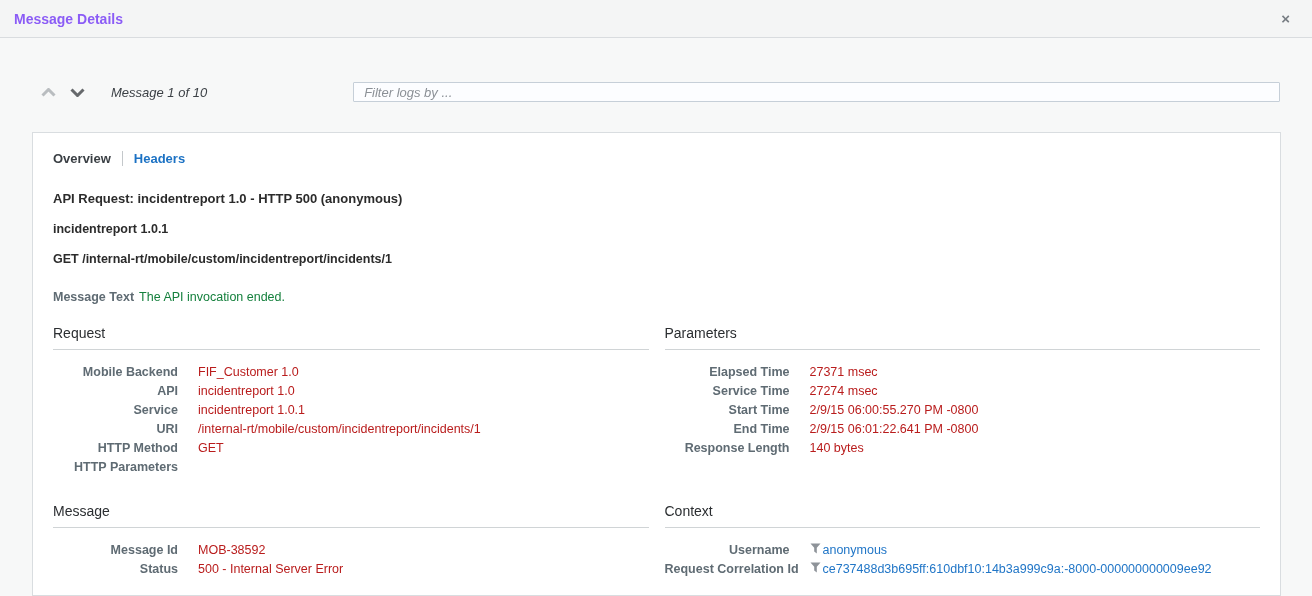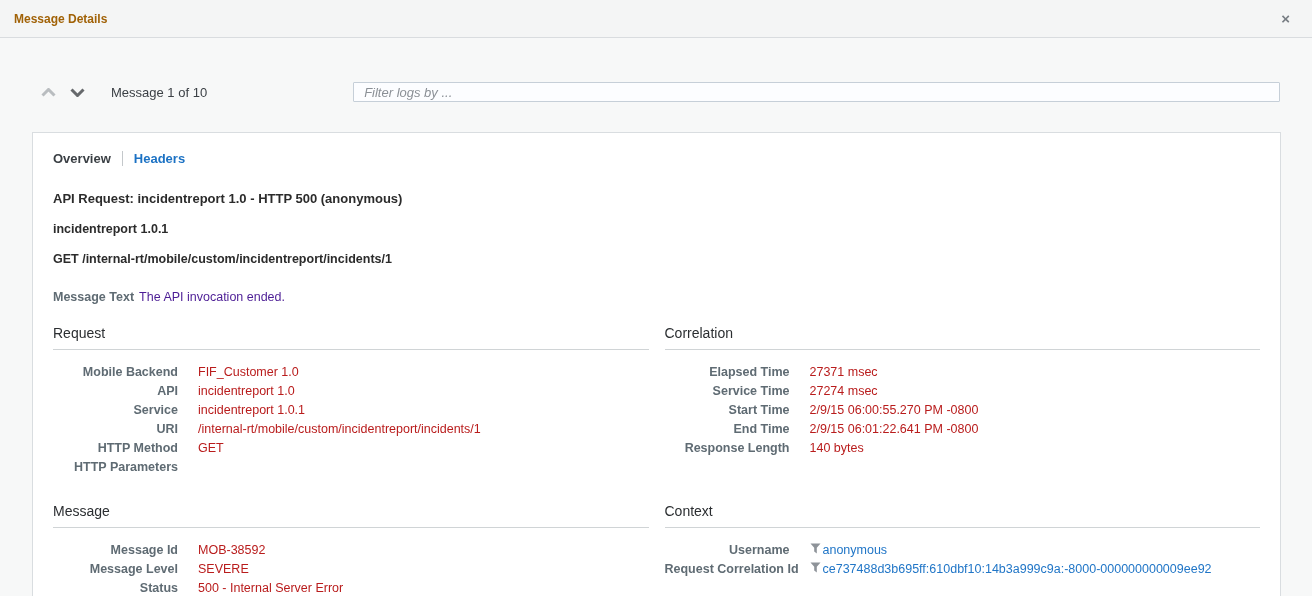--- a/index.html
+++ b/index.html
@@ -11,40 +11,40 @@
     color: #333;
   }
   
   .dlg-header {
     height: 38px;
     background: #f4f5f5;
     border-bottom: 1px solid #d9dcdf;
     display: flex; align-items: center; justify-content: space-between;
     padding: 0 16px 0 14px;
   }
-  .dlg-title { font-size: 12px; font-weight: bold; color: #a16207; }
+  .dlg-title { font-size: 14px; font-weight: bold; color: #8b5cf6; }
   .close-btn {
     font-size: 15px; font-weight: bold; color: #787e84;
     background: none; border: none; cursor: pointer;
     padding: 2px 6px; line-height: 1;
   }
   
   .nav-row {
     display: flex; align-items: center;
     margin-top: 40px;
     padding-left: 38px; padding-right: 32px;
     height: 28px;
   }
   .nav-arrow {
     background: none; border: none; padding: 0; cursor: pointer;
     width: 20px; height: 14px; margin-right: 9px;
     display: inline-flex; align-items: center; justify-content: center;
   }
   .nav-arrow svg { display: block; }
-  .nav-pos { font-size: 13px; color: #3c4146; margin-left: 15px; white-space: nowrap; }
+  .nav-pos { font-size: 13px; color: #3c4146; margin-left: 15px; white-space: nowrap; font-style: italic; }
   .filter-input {
     flex: 1 1 auto;
     margin-left: 146px;
     height: 20px;
     border: 1px solid #c6cfd8;
     background: #fcfdff;
     border-radius: 1px;
     padding: 0 10px;
     font-family: "Liberation Sans", sans-serif;
     font-size: 13px; color: #333;
@@ -60,21 +60,21 @@
   }
   .tabs { display: flex; align-items: center; padding: 0 20px; height: 18px; }
   .tab { font-size: 13px; font-weight: bold; background: none; border: none; padding: 0; cursor: pointer; }
   .tab.active { color: #3a3f44; cursor: default; }
   .tab.link { color: #1c72c4; }
   .tab-sep { width: 1px; height: 15px; background: #c4c8cb; margin: 0 11px; }
   .req-title { font-size: 13px; font-weight: bold; color: #2b2b2b; margin: 24px 20px 0 20px; }
   .req-line  { font-size: 12.5px; font-weight: bold; color: #2b2b2b; margin: 16px 20px 0 20px; }
   .msg-text-row { margin: 24px 20px 0 20px; font-size: 12.5px; }
   .msg-text-label { font-weight: bold; color: #5f6b73; margin-right: 5px; }
-  .msg-text-value { color: #4c1d95; }
+  .msg-text-value { color: #15803d; }
   
   .sections-grid {
     display: grid;
     grid-template-columns: 1fr 1fr;
     column-gap: 16px;
     padding: 0 20px;
     margin-top: 21px;
   }
   .sections-grid.second { margin-top: 24px; }
   .section-title { font-size: 14px; font-weight: normal; color: #2b2e31; padding-bottom: 8px; }
@@ -155,21 +155,21 @@
       <div class="field-row">
         <span class="field-label">HTTP Method</span>
         <span class="field-value">GET</span>
       </div>
       <div class="field-row">
         <span class="field-label">HTTP Parameters</span>
         <span class="field-value"></span>
       </div>
     </div>
     <div>
-      <div class="section-title">Correlation</div>
+      <div class="section-title">Parameters</div>
       <hr class="section-rule">
       <div class="field-row">
         <span class="field-label">Elapsed Time</span>
         <span class="field-value">27371 msec</span>
       </div>
       <div class="field-row">
         <span class="field-label">Service Time</span>
         <span class="field-value">27274 msec</span>
       </div>
       <div class="field-row">
@@ -187,24 +187,20 @@
     </div>
   </div>
 
   <div class="sections-grid second">
     <div>
       <div class="section-title">Message</div>
       <hr class="section-rule">
       <div class="field-row">
         <span class="field-label">Message Id</span>
         <span class="field-value">MOB-38592</span>
-      </div>
-      <div class="field-row">
-        <span class="field-label">Message Level</span>
-        <span class="field-value">SEVERE</span>
       </div>
       <div class="field-row">
         <span class="field-label">Status</span>
         <span class="field-value">500 - Internal Server Error</span>
       </div>
     </div>
     <div>
       <div class="section-title">Context</div>
       <hr class="section-rule">
       <div class="field-row">

